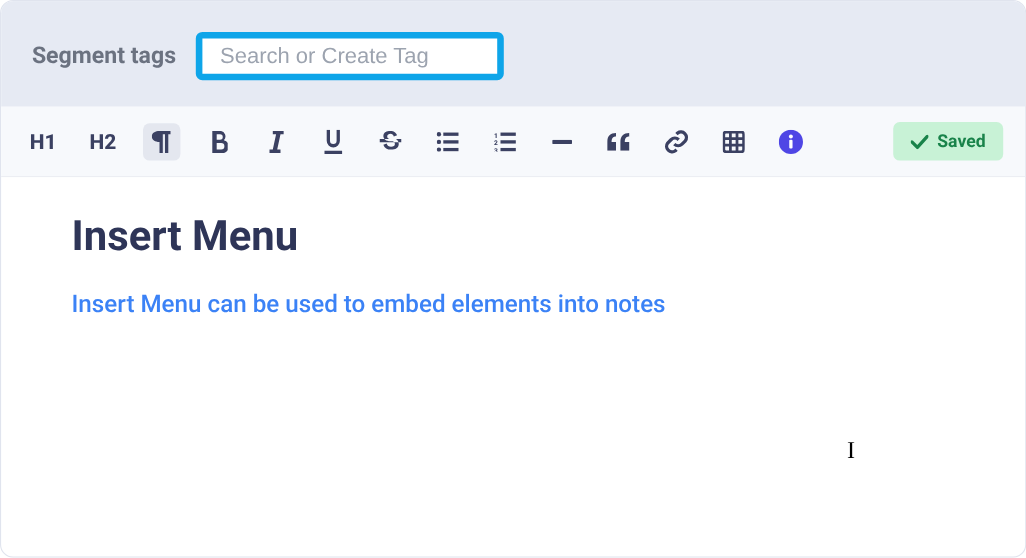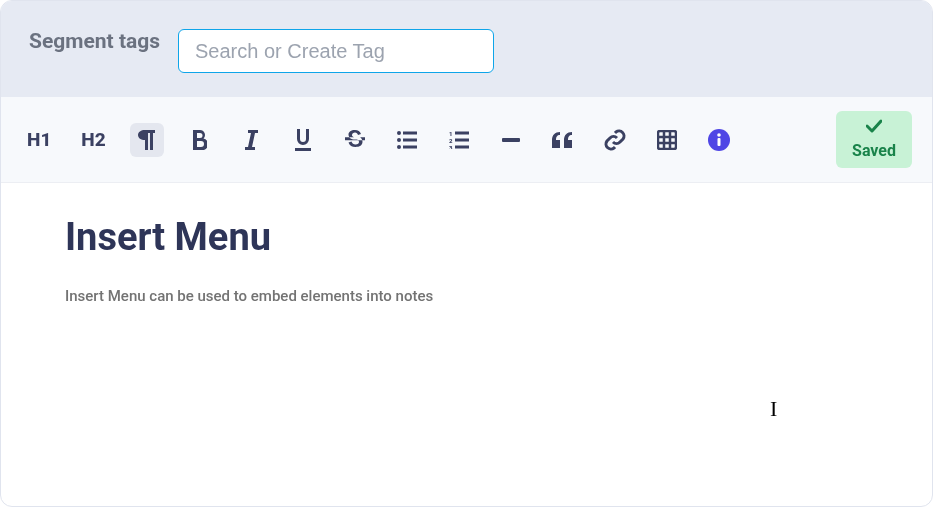--- a/index.html
+++ b/index.html
@@ -2,36 +2,37 @@
 <html><head>
 <meta charset="utf-8">
 <style>
   * { box-sizing: border-box; margin: 0; padding: 0; }
   html, body { width: 933px; height: 507px; font-family: -apple-system, BlinkMacSystemFont, "Segoe UI", Roboto, sans-serif; background: #fff; }
   .frame { width: 933px; height: 507px; border: 1px solid #e0e4ee; border-radius: 12px; overflow: hidden; background: #fff; }
   .top-bar {
     background: #e6eaf3;
     padding: 28px 16px 24px 28px;
     display: flex;
+    align-items: center;
     gap: 18px;
   }
   .top-label {
     color: #6b7280;
     font-weight: 700;
     font-size: 21px;
   }
   .tag-input {
     background: #fff;
-    border: 1px solid #0ea5e9;
+    border: 6px solid #0ea5e9;
     border-radius: 6px;
     height: 44px;
     padding: 0 16px;
     font-size: 20px;
     color: #9ca3af;
-    width: 316px;
+    width: 280px;
     outline: none;
   }
   .tag-input::placeholder { color: #9ca3af; }
   .toolbar {
     background: #f7f9fc;
     border-bottom: 1px solid #eceef3;
     padding: 14px 20px;
     display: flex;
     align-items: center;
     gap: 18px;
@@ -51,34 +52,34 @@
   }
   .info-icon { color: #4f46e5; }
   .spacer { flex: 1; }
   .saved-badge {
     background: #c8f2d6;
     color: #19834a;
     font-weight: 700;
     font-size: 16px;
     padding: 8px 16px;
     border-radius: 6px;
-    display: flex; align-items: center; gap: 8px; flex-direction: column;
+    display: flex; align-items: center; gap: 8px;
   }
   .editor {
     padding: 32px 64px;
   }
   .editor h1 {
     color: #2e3558;
     font-size: 38px;
     font-weight: 700;
     margin-bottom: 28px;
   }
   .editor p {
-    color: #737373;
-    font-size: 15px;
+    color: #3b82f6;
+    font-size: 22px;
     font-weight: 500;
   }
   .cursor-caret {
     position: absolute;
     left: 770px; top: 396px;
     font-size: 22px; color: #000;
     font-family: serif;
   }
   svg { display:block; }
 </style>

